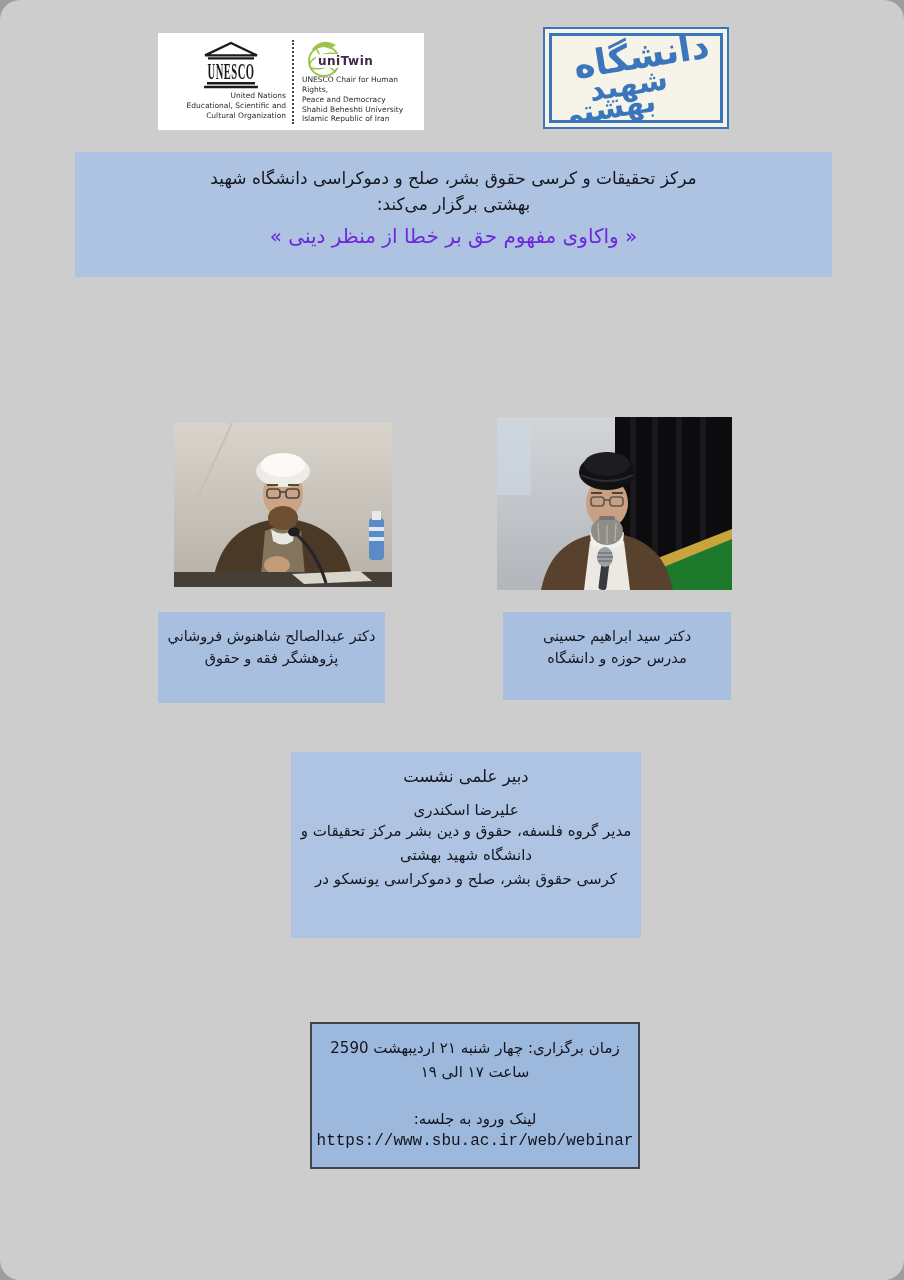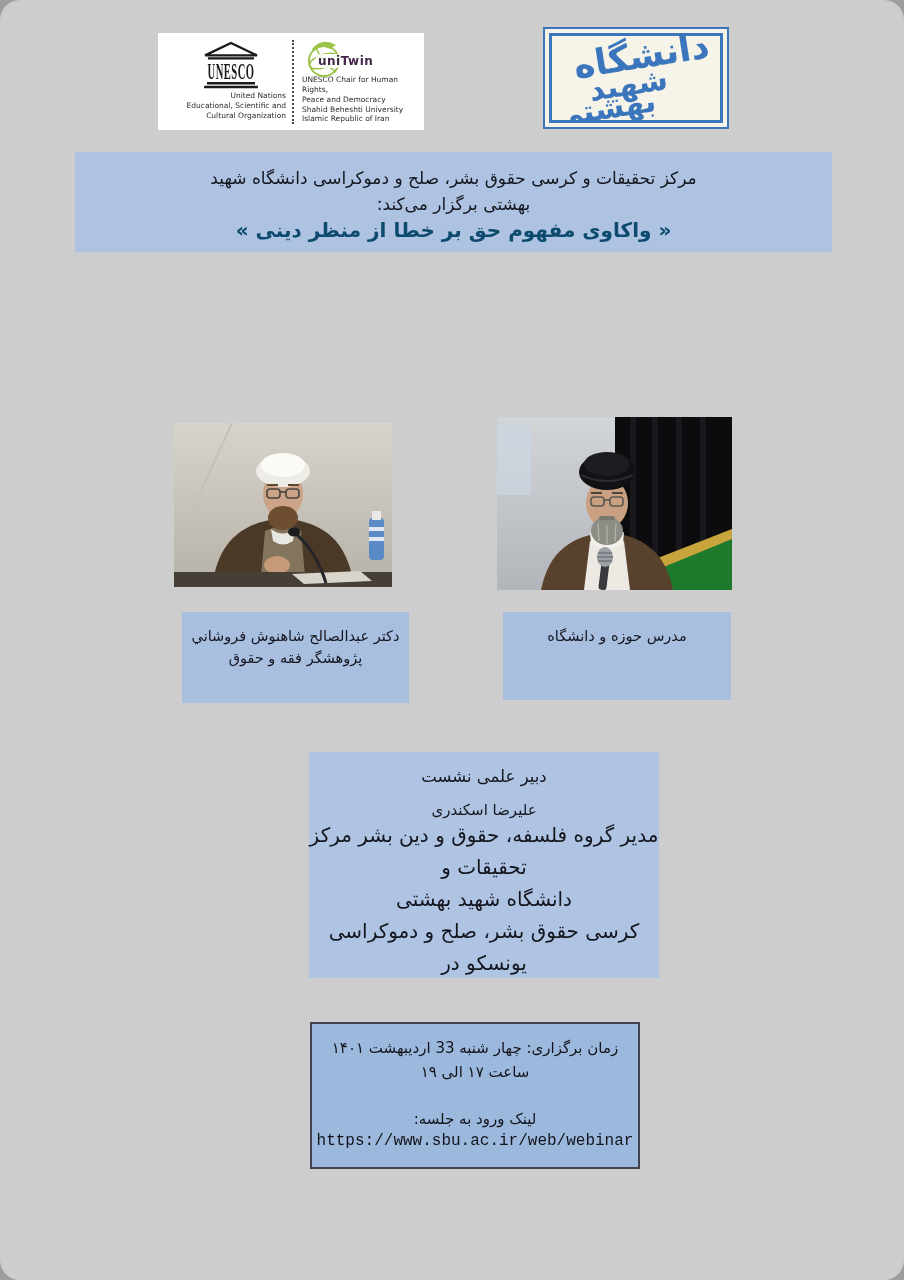--- a/index.html
+++ b/index.html
@@ -37,44 +37,44 @@
   }
   .sbu-inner span {
     position:absolute; color:#3b76bc; font-weight:bold; line-height:1;
     transform:rotate(-9deg); white-space:nowrap;
   }
   .sbu-w1 { right:10px; top:2px;  font-size:36px; }
   .sbu-w2 { right:52px; top:34px; font-size:30px; }
   .sbu-w3 { right:64px; top:58px; font-size:30px; }
   
   .banner {
-    position:absolute; left:75px; top:152px; width:757px; height:100px;
+    position:absolute; left:75px; top:152px; width:757px; height:125px;
     background:#aec3e2; text-align:center; direction:rtl; padding-top:13px;
   }
   .banner-line { font-size:17px; line-height:1.55; letter-spacing:1.5px; color:#14161f; }
-  .banner-title { font-size:20px; font-weight:bold; letter-spacing:2px; color:#0c4a6e; }
+  .banner-title { margin-top:6px; font-size:20px; font-weight:normal; letter-spacing:2px; color:#6d28d9; }
   
   .photo { position:absolute; display:block; }
   .photo-left  { left:174px; top:423px; }
   .photo-right { left:497px; top:417px; }
   
   .caption {
     position:absolute; background:#a9bfe0; direction:rtl; text-align:center;
     font-size:14.5px; line-height:1.55; padding-top:13px; color:#14161f;
   }
-  .caption-left  { left:182px; top:612px; width:227px; height:91px; }
+  .caption-left  { left:158px; top:612px; width:227px; height:91px; }
   .caption-right { left:503px; top:612px; width:228px; height:88px; }
   
   .secretary {
-    position:absolute; left:309px; top:752px; width:350px; height:226px;
+    position:absolute; left:291px; top:752px; width:350px; height:186px;
     background:#afc4e2; direction:rtl; text-align:center; color:#14161f;
   }
   .secretary-heading { font-size:16.5px; margin-top:15px; }
   .secretary-name { font-size:15px; margin-top:15px; }
-  .secretary-line { font-size:20px; line-height:1.6; }
+  .secretary-line { font-size:15px; line-height:1.6; }
   
   .schedule {
     position:absolute; left:310px; top:1022px; width:330px; height:147px;
     background:#9db8dd; border:2px solid #3f434e; direction:rtl; text-align:center;
     color:#12141c; padding-top:12px;
   }
   .schedule-line { font-size:15px; line-height:1.6; }
   .schedule-label { font-size:15px; margin-top:26px; }
   .schedule-url {
     direction:ltr; font-size:16px; margin-top:4px; color:#12141c;
@@ -216,31 +216,32 @@
         <line x1="100" y1="140" x2="116" y2="140"></line>
       <line x1="101" y1="144" x2="115" y2="144"></line>
     </g>
   </svg>
 
   <div class="caption caption-left">
     <div>دکتر عبدالصالح شاهنوش فروشاني</div>
     <div>پژوهشگر فقه و حقوق</div>
   </div>
   <div class="caption caption-right">
+    <div>دکتر سید ابراهیم حسینی</div>
     <div>مدرس حوزه و دانشگاه</div>
   </div>
 
   <div class="secretary">
     <div class="secretary-heading">دبیر علمی نشست</div>
     <div class="secretary-name">علیرضا اسکندری</div>
     <div class="secretary-line">مدیر گروه فلسفه، حقوق و دین بشر مرکز تحقیقات و</div>
     <div class="secretary-line">دانشگاه شهید بهشتی</div>
     <div class="secretary-line">کرسی حقوق بشر، صلح و دموکراسی یونسکو در</div>
   </div>
 
   <div class="schedule">
-    <div class="schedule-line">زمان برگزاری: چهار شنبه 33 اردیبهشت ۱۴۰۱</div>
+    <div class="schedule-line">زمان برگزاری: چهار شنبه ۲۱ اردیبهشت 2590</div>
     <div class="schedule-line">ساعت ۱۷ الی ۱۹</div>
     <div class="schedule-label">لینک ورود به جلسه:</div>
     <a href="#" class="schedule-url">https://www.sbu.ac.ir/web/webinar</a>
   </div>
 
 </div>
 
 </body></html>

